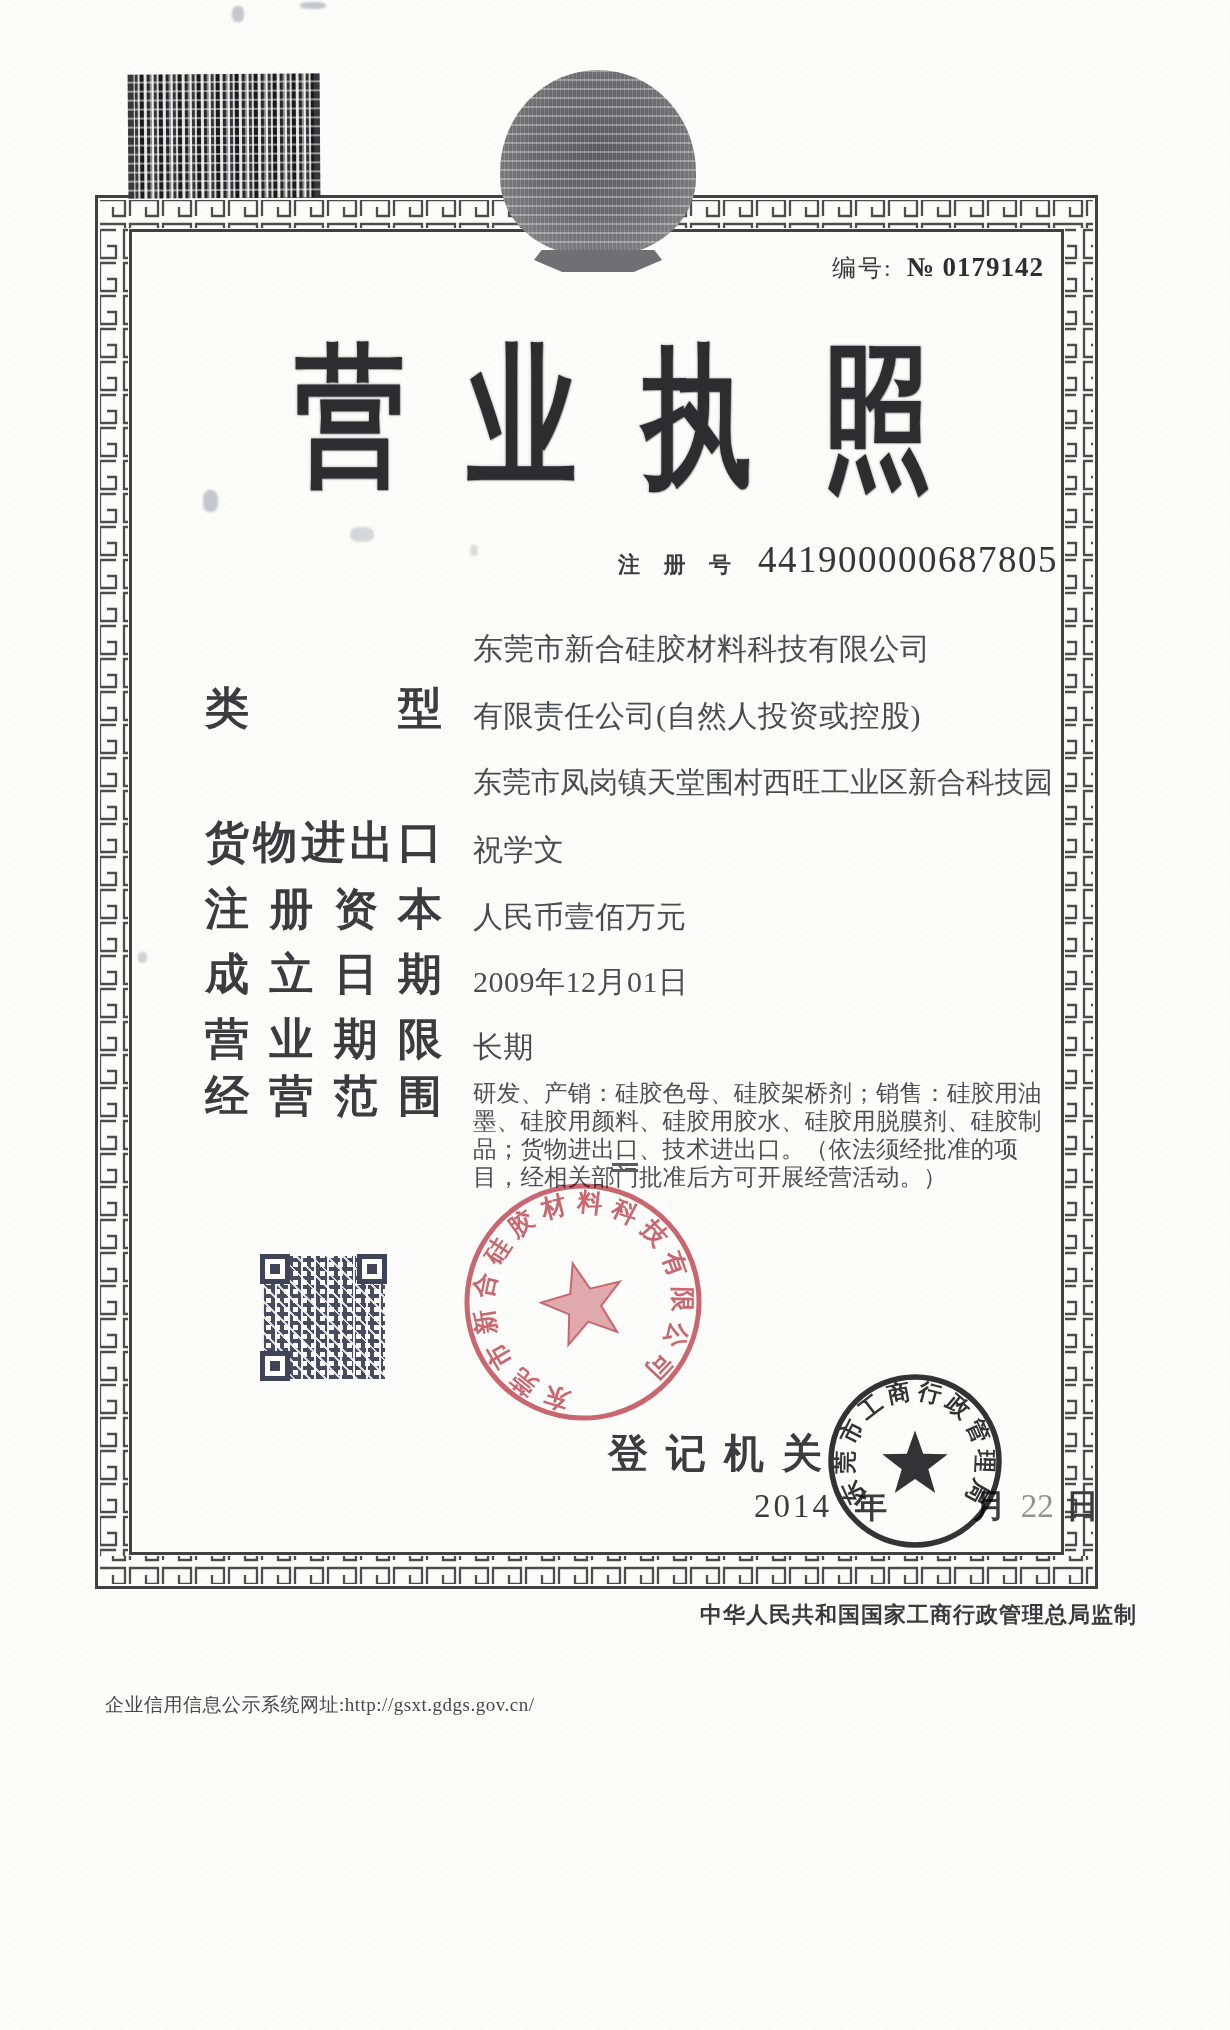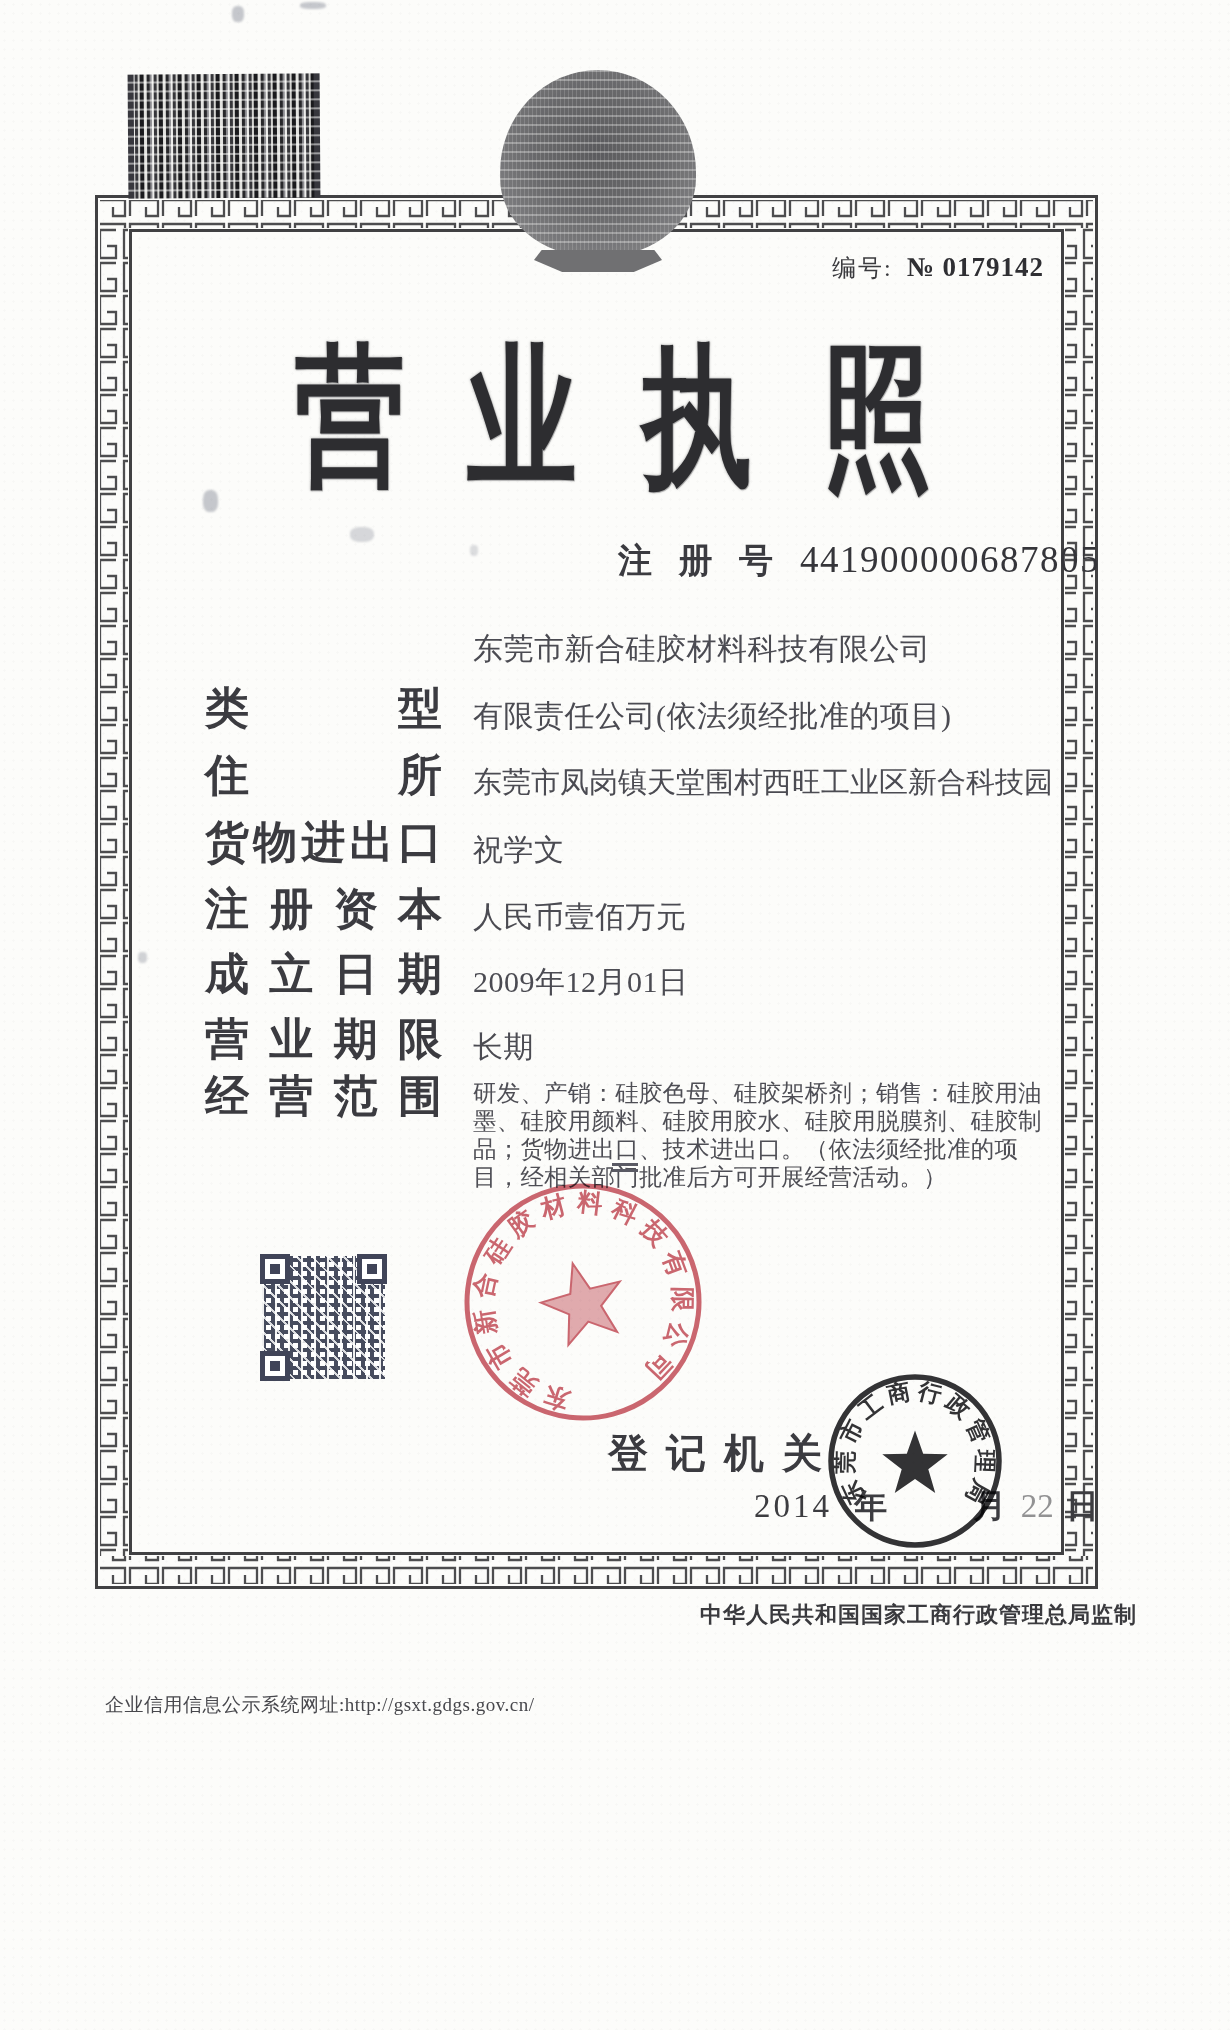--- a/index.html
+++ b/index.html
@@ -49,21 +49,21 @@
   .tchar{
     position:absolute; top:336px; width:170px; height:170px; z-index:2;
     text-align:center; line-height:160px;
     font-family:"Liberation Sans","DejaVu Sans",sans-serif;
     font-weight:900; font-size:152px; color:#2d2d30;
     transform:scaleX(.72); transform-origin:center;
     text-shadow:0 0 3px rgba(45,45,48,.55), 1px 1px 0 rgba(45,45,48,.25);
   }
   
   .regline{position:absolute; top:538px; left:618px; z-index:2; white-space:nowrap;}
-  .regline .rlbl{font-size:34px; letter-spacing:9px; color:#3b3b40; font-weight:600;}
+  .regline .rlbl{font-size:22px; letter-spacing:9px; color:#3b3b40; font-weight:600;}
   .regline .rnum{font-size:37px; color:#35353a; letter-spacing:1.5px; margin-left:14px;}
   
   .field{position:absolute; left:0; width:1230px; z-index:2; height:50px;}
   .flabel{
     position:absolute; left:205px; top:0; width:237px;
     font-size:44px; font-weight:600; color:#3b3b40; line-height:1;
     text-align:justify; text-align-last:justify;
   }
   .fvalue{
     position:absolute; left:473px; top:9px; white-space:nowrap;
@@ -151,24 +151,23 @@
   <div class="regline">
     <span class="rlbl">注 册 号</span>
     <span class="rnum">441900000687805</span>
   </div>
 
   <div class="field" style="top:620px">
     <div class="fvalue">东莞市新合硅胶材料科技有限公司</div>
   </div>
   <div class="field" style="top:687px">
     <div class="flabel">类型</div>
-    <div class="fvalue">有限责任公司(依法须经批准的项目)</div>
+    <div class="fvalue">有限责任公司(自然人投资或控股)</div>
   </div>
   <div class="field" style="top:754px">
-    <div class="flabel">住所</div>
     <div class="fvalue" style="letter-spacing:0; font-size:29px;">东莞市凤岗镇天堂围村西旺工业区新合科技园</div>
   </div>
   <div class="field" style="top:821px">
     <div class="flabel">货物进出口</div>
     <div class="fvalue">祝学文</div>
   </div>
   <div class="field" style="top:888px">
     <div class="flabel">注册资本</div>
     <div class="fvalue">人民币壹佰万元</div>
   </div>

